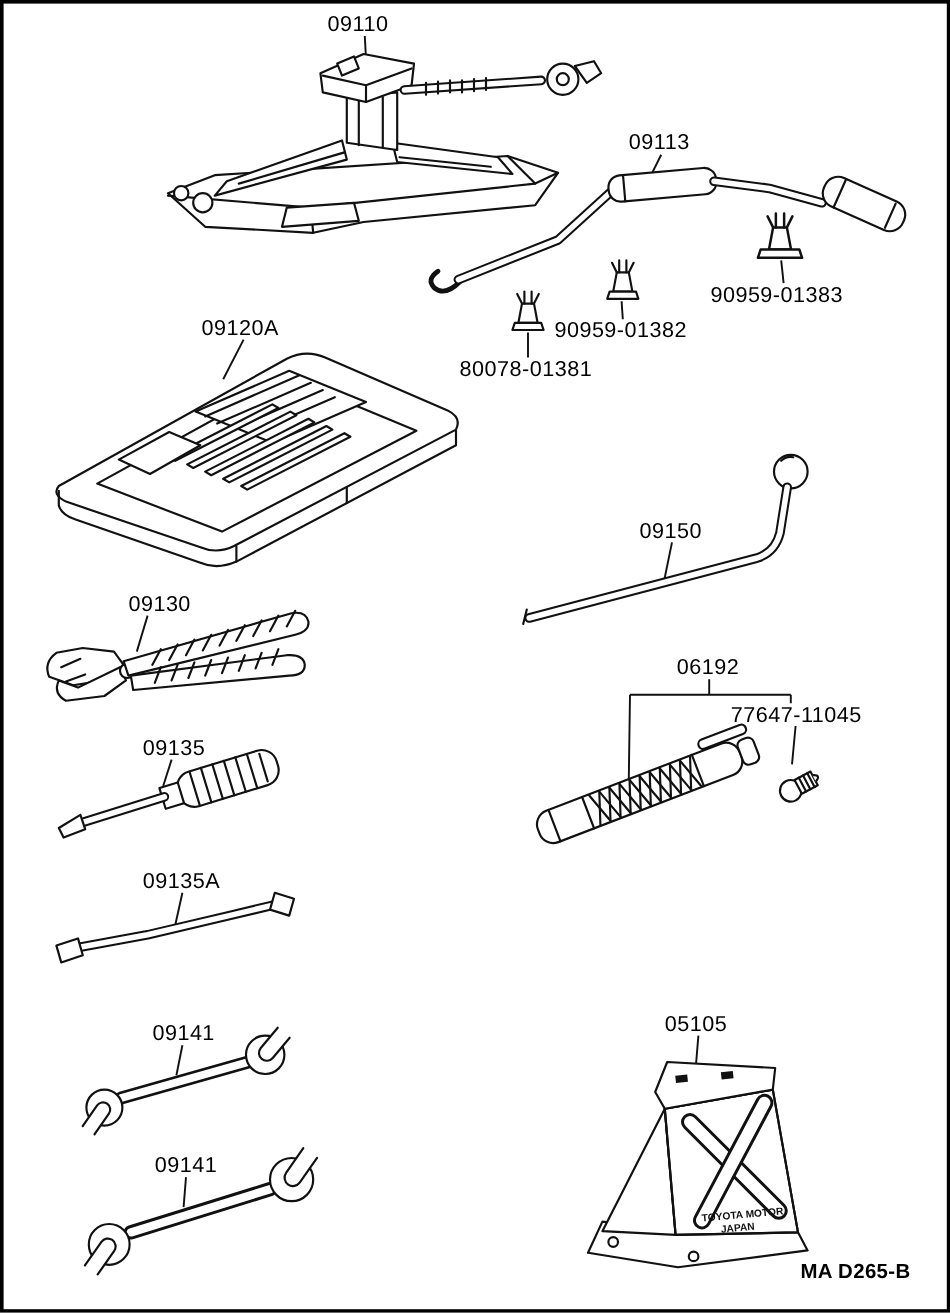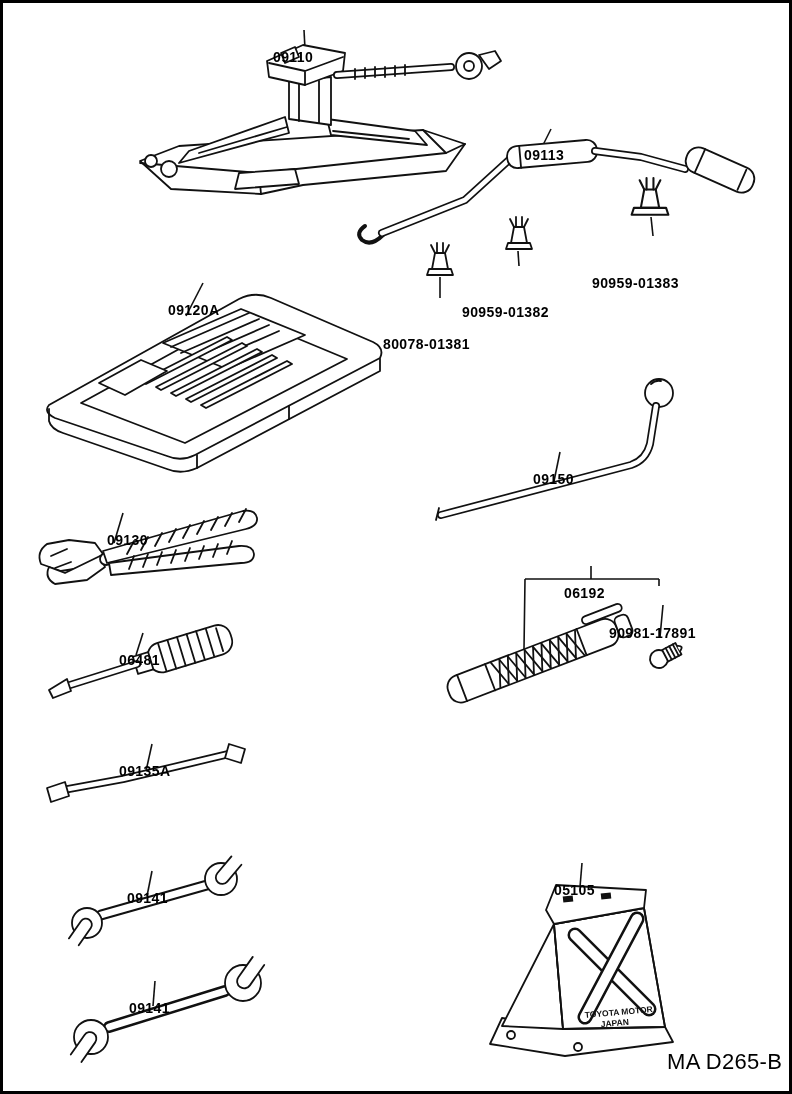--- a/index.html
+++ b/index.html
@@ -5,25 +5,25 @@
 <style>
   * { margin:0; padding:0; box-sizing:border-box; }
   html,body { background:#fff; }
   .page {
     position:relative; width:792px; height:1094px; background:#fff;
     border:3px solid #000; overflow:hidden;
     font-family:"Liberation Sans", sans-serif;
   }
   .art { position:absolute; left:0; top:0; }
   .part-label {
-    position:absolute; font-weight:bold; font-size:14px; letter-spacing:.4px;
-    color:#000; white-space:nowrap; line-height:1; cursor:pointer;margin-top:39px;
+    position:absolute; font-weight:normal; font-size:18px; letter-spacing:.4px;
+    color:#000; white-space:nowrap; line-height:1; cursor:pointer;
   }
   .code-label {
-    position:absolute; font-weight:normal; font-size:22px; letter-spacing:.3px;
+    position:absolute; font-weight:bold; font-size:17px; letter-spacing:.3px;
     color:#000; white-space:nowrap; line-height:1;text-align:right;
   }
   svg .ln  { stroke:#111; fill:none; stroke-width:1.8; stroke-linecap:round; stroke-linejoin:round; }
   svg .fw  { stroke:#111; fill:#fff;  stroke-width:1.8; stroke-linejoin:round; }
   svg .fb  { fill:#111; stroke:none; }
   svg .rodo{ stroke:#111; fill:none; stroke-width:8;   stroke-linecap:round; stroke-linejoin:round; }
   svg .rodi{ stroke:#fff; fill:none; stroke-width:4.6; stroke-linecap:round; stroke-linejoin:round; }
   svg .leader path { stroke:#111; stroke-width:1.6; fill:none; }
   svg .chock-text { font-family:"Liberation Sans",sans-serif; font-size:8.5px; font-weight:bold; fill:#111; text-anchor:middle; }
 </style>
@@ -229,21 +229,21 @@
 
   <div class="part-label" style="left:270px;top:8px">09110</div>
   <div class="part-label" style="left:521px;top:106px">09113</div>
   <div class="part-label" style="left:589px;top:234px">90959-01383</div>
   <div class="part-label" style="left:459px;top:263px">90959-01382</div>
   <div class="part-label" style="left:380px;top:295px">80078-01381</div>
   <div class="part-label" style="left:165px;top:261px">09120A</div>
   <div class="part-label" style="left:530px;top:430px">09150</div>
   <div class="part-label" style="left:104px;top:491px">09130</div>
   <div class="part-label" style="left:561px;top:544px">06192</div>
-  <div class="part-label" style="left:606px;top:584px">90981-17891</div>
-  <div class="part-label" style="left:116px;top:611px">06481</div>
+  <div class="part-label" style="left:606px;top:584px">77647-11045</div>
+  <div class="part-label" style="left:116px;top:611px">09135</div>
   <div class="part-label" style="left:116px;top:722px">09135A</div>
   <div class="part-label" style="left:124px;top:849px">09141</div>
   <div class="part-label" style="left:126px;top:959px">09141</div>
   <div class="part-label" style="left:551px;top:841px">05105</div>
 
   <div class="code-label" style="left:664px;top:1048px">MA D265-B</div>
 </div>
 
 </body></html>

